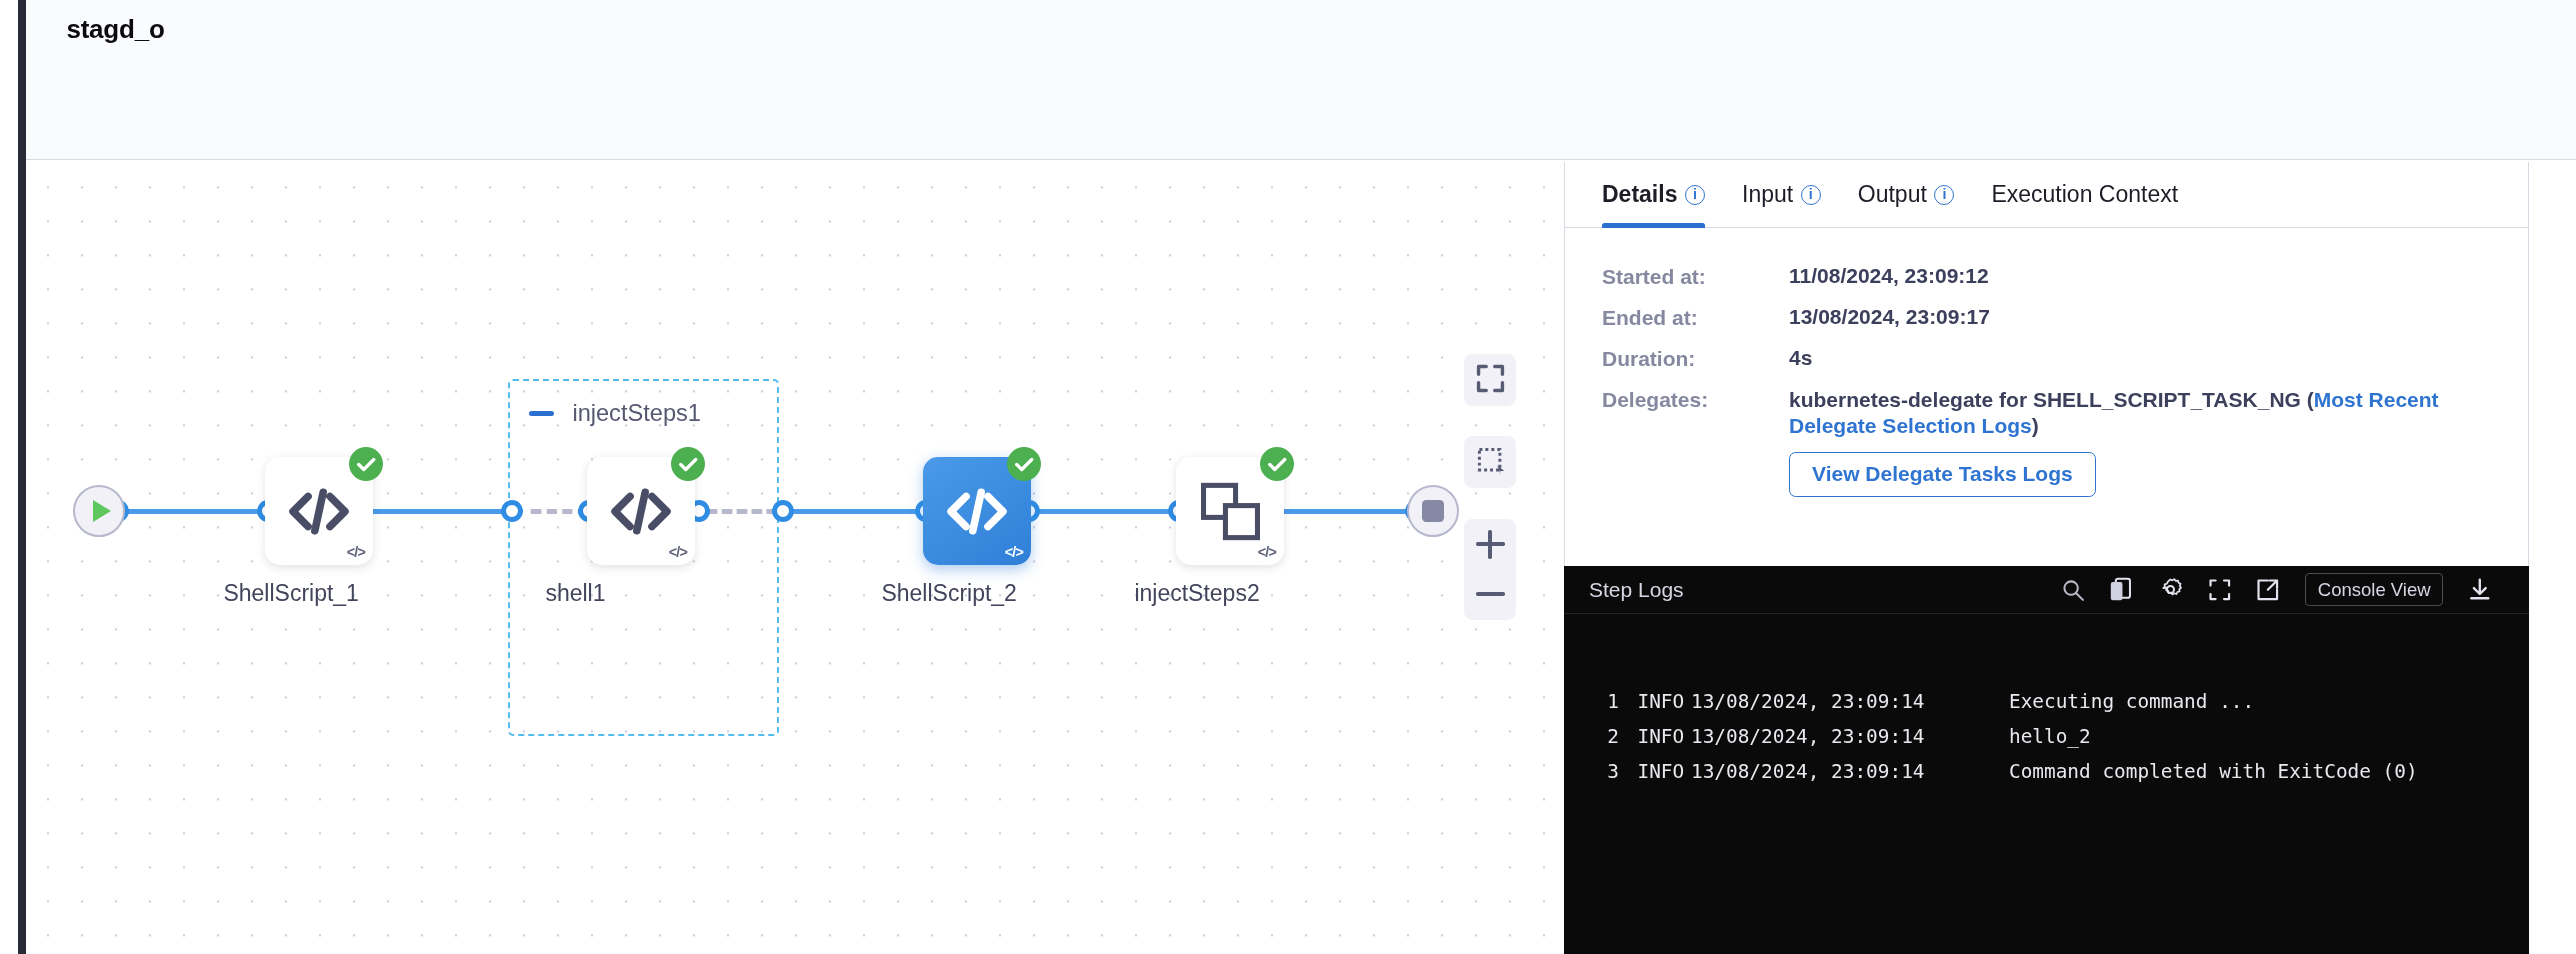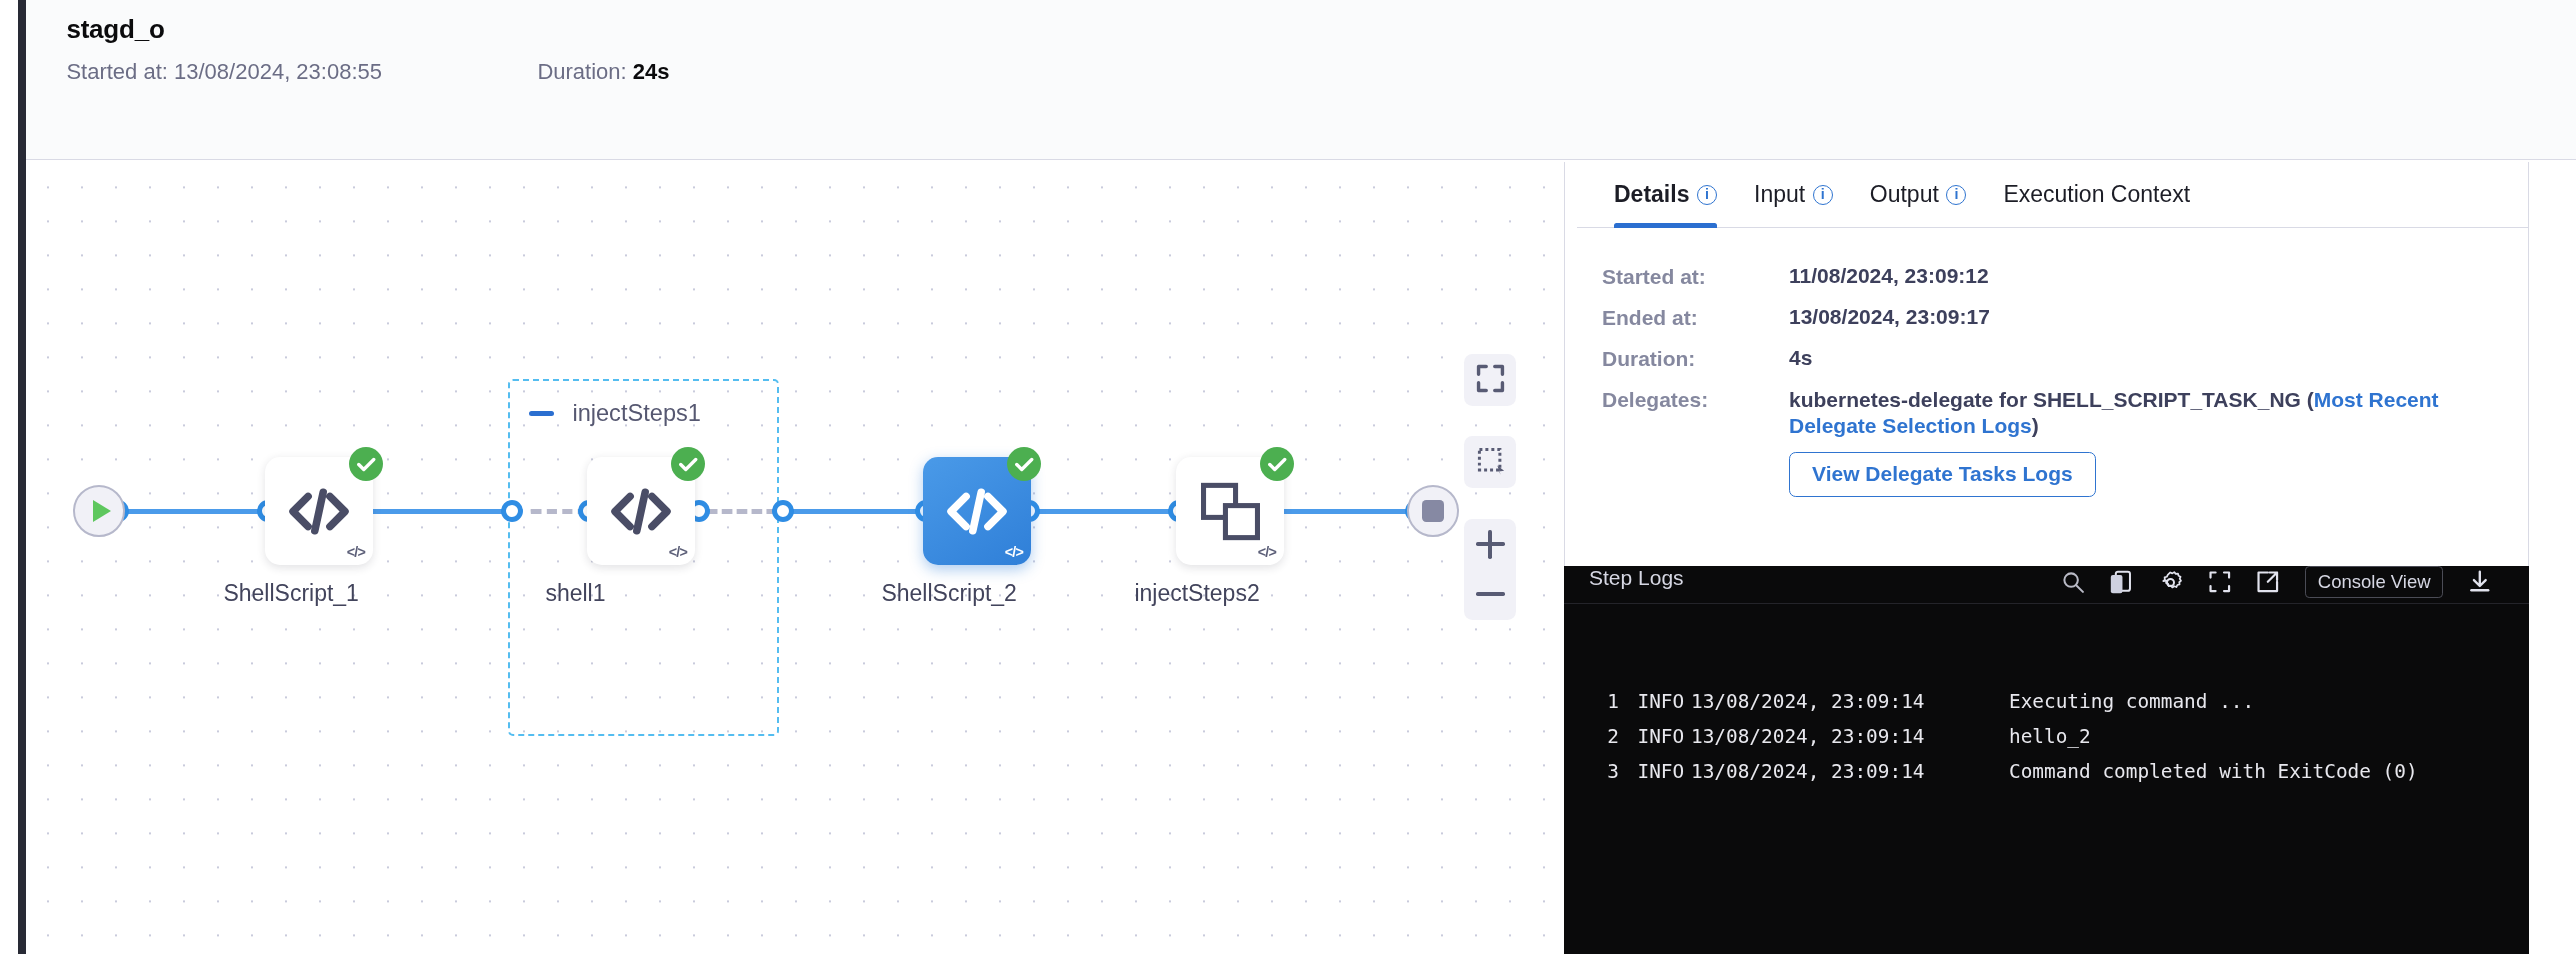--- a/index.html
+++ b/index.html
@@ -175,21 +175,21 @@
   }
   .right-gutter {
     position: absolute; left: 2510px; top: 162px;
     width: 66px; height: 793px;
     background: #ffffff;
     border-left: 1.7px solid #d9dae5;
     border-right: 1.7px solid #b9bbc9;
   }
 
   .tabs {
-    position: absolute; left: 12px; top: 0;
+    position: absolute; left: 0; top: 0;
     width: 965px; height: 66px;
     display: flex; align-items: center;
     padding-left: 37px; gap: 37px;
     border-bottom: 1.7px solid #d9dae5;
   }
   .tab {
     display: flex; align-items: center; gap: 7.6px;
     height: 66px; position: relative;
     font-size: 23px; color: #1c1d26;
   }
@@ -233,22 +233,22 @@
   }
 
   
   .logs {
     position: absolute; left: 1546px; top: 566px;
     width: 965px; height: 389px;
     background: #0a0a0b;
   }
   .logs-head {
     position: absolute; left: 0; top: 0;
-    width: 965px; height: 38px;
-    display: flex; align-items: flex-start;
+    width: 965px; height: 48px;
+    display: flex; align-items: center;
     border-bottom: 1.7px solid #24242a;
     padding: 0 37px 0 25px;
   }
   .logs-title {
     font-size: 21px; color: #d6d7e3; flex: 1;
   }
   .logs-tools {
     display: flex; align-items: center; gap: 25px;
   }
   .ltool { display: flex; align-items: center; justify-content: center; }
@@ -272,30 +272,20 @@
 </style>
 </head>
 <body>
 
 <div id="root">
 
   <div class="left-rail"></div>
 
   <div class="header">
     <div class="header-title">stagd_o</div>
-    <div class="header-meta">
-      <div class="meta-item started">
-        <span>Started at:</span>
-        <span>13/08/2024, 23:08:55</span>
-      </div>
-      <div class="meta-item">
-        <span>Duration:</span>
-        <b>24s</b>
-      </div>
-    </div>
   </div>
 
   <div class="canvas">
 
     <div class="group-box" style="left:482px; top:217px; width:271px; height:357px;">
       <div class="group-head">
         <span class="group-collapse"></span>
         <span class="group-title">injectSteps1</span>
       </div>
     </div>

